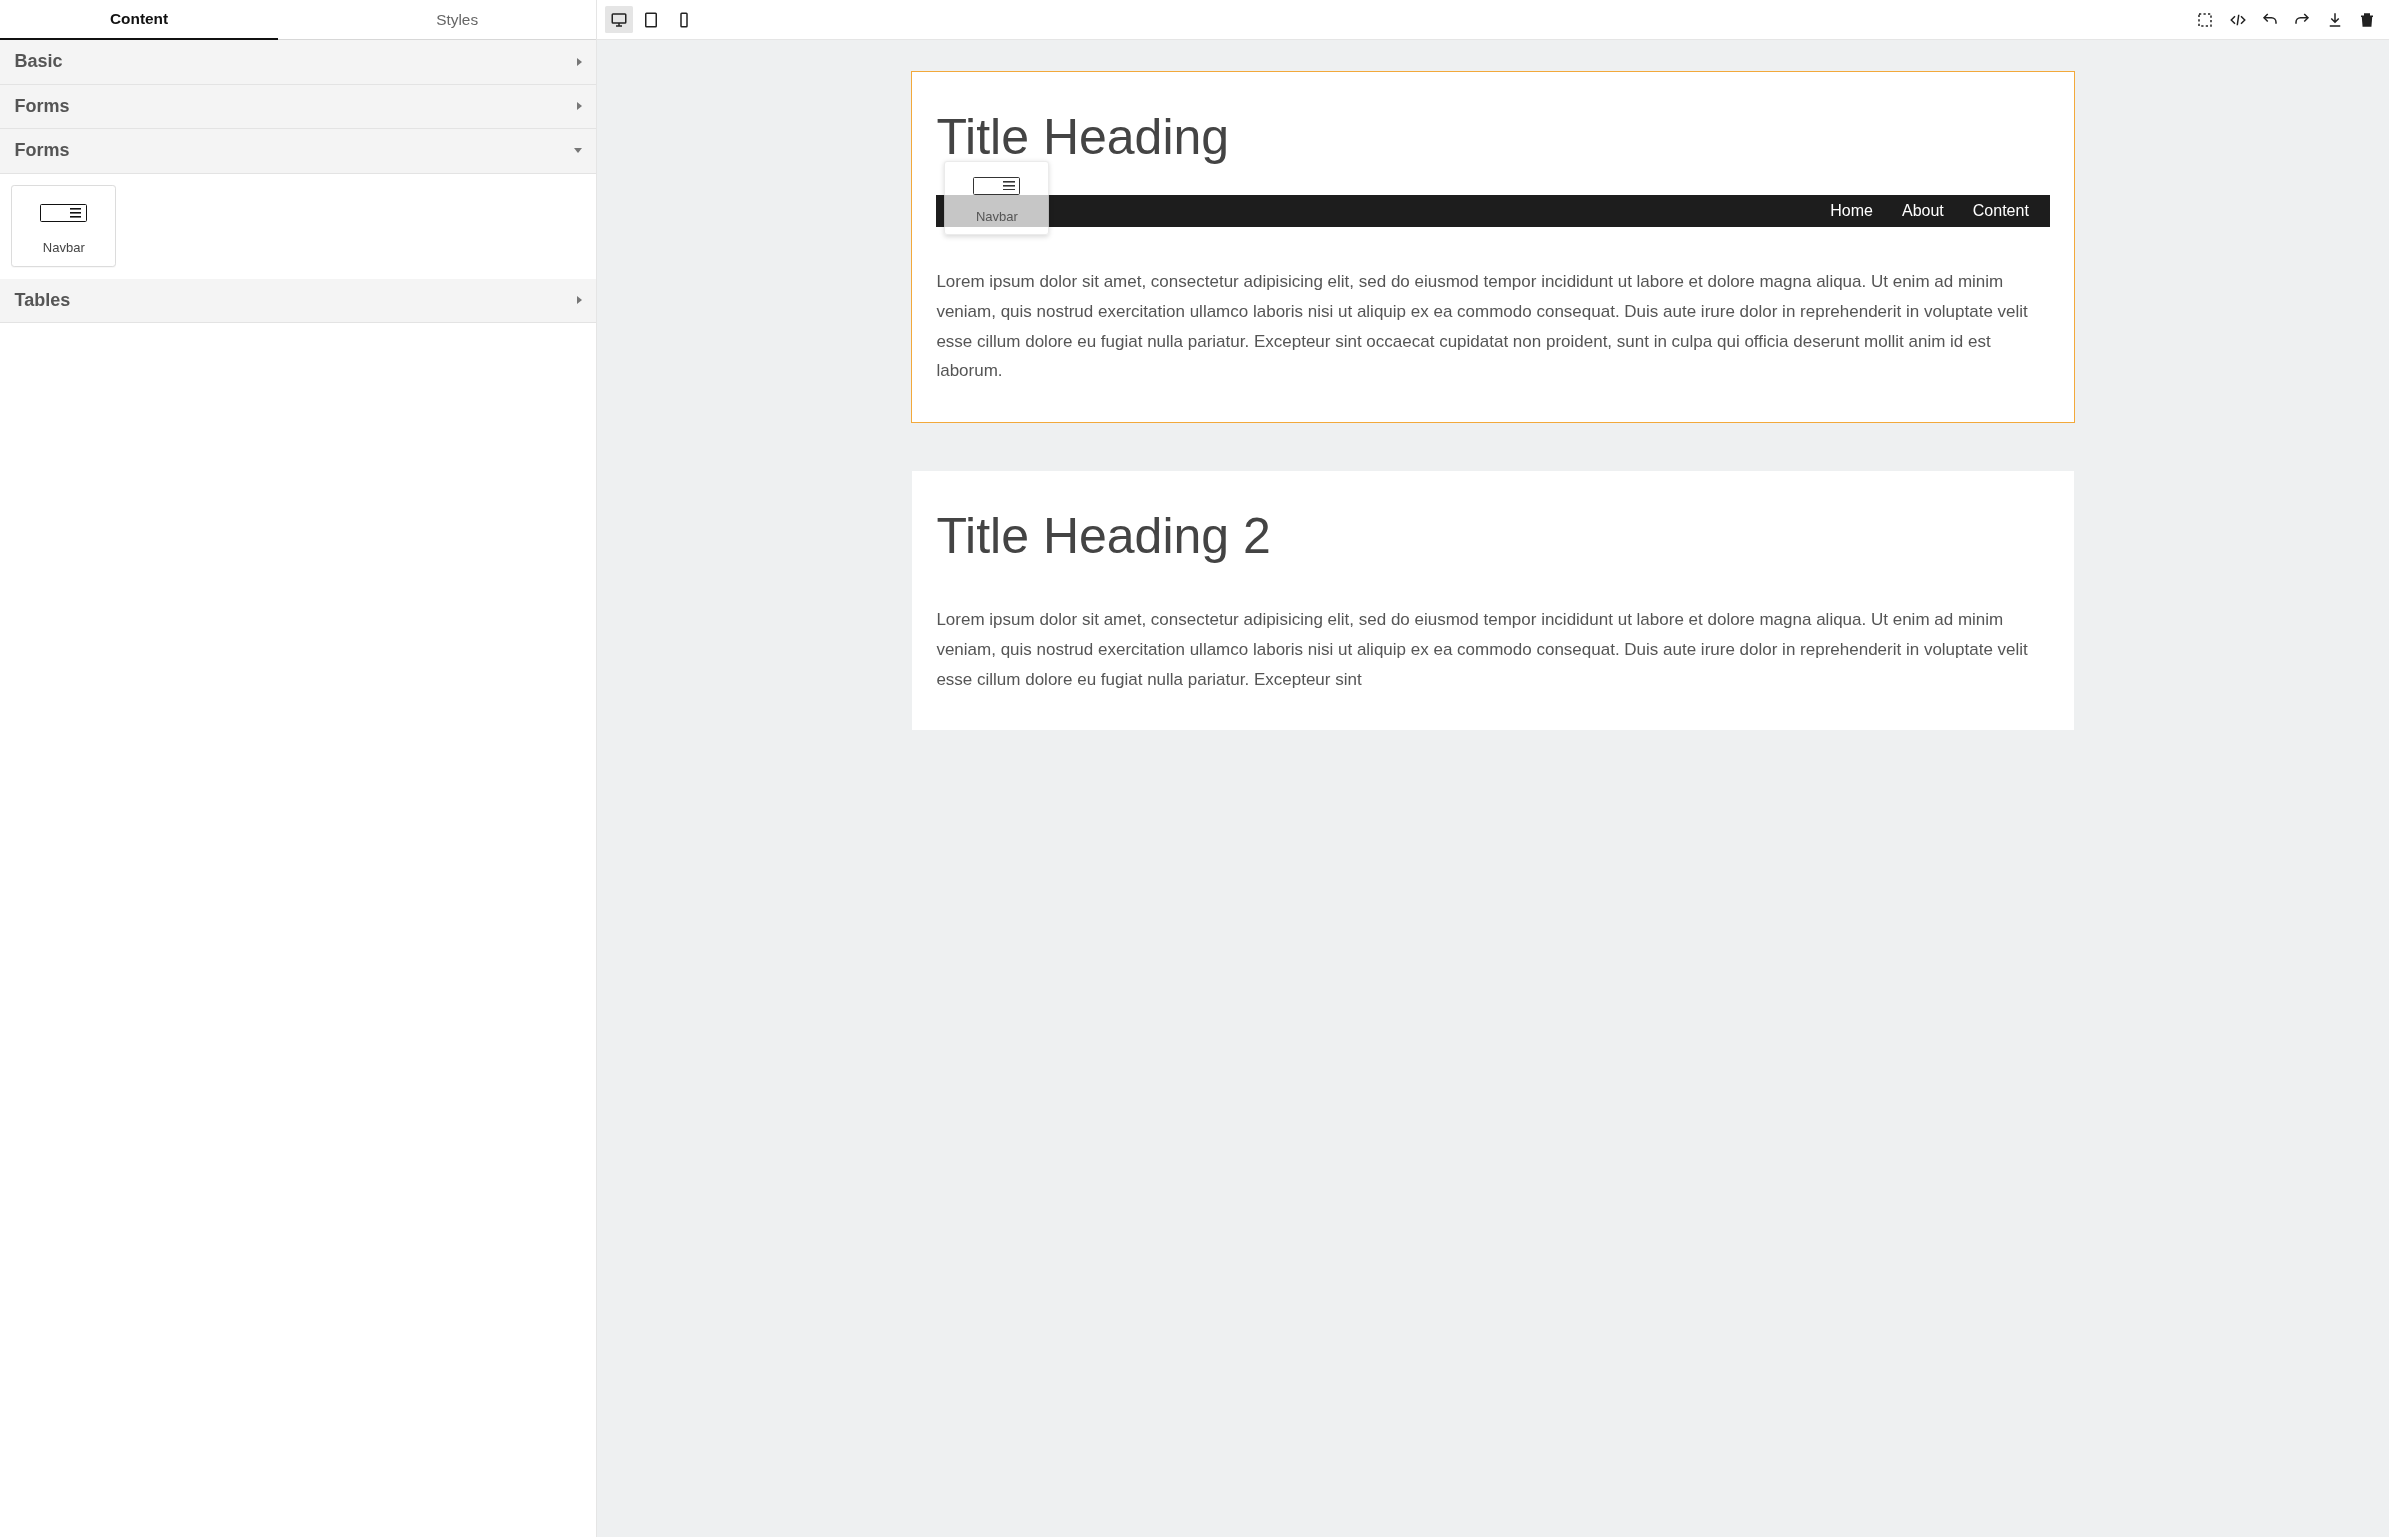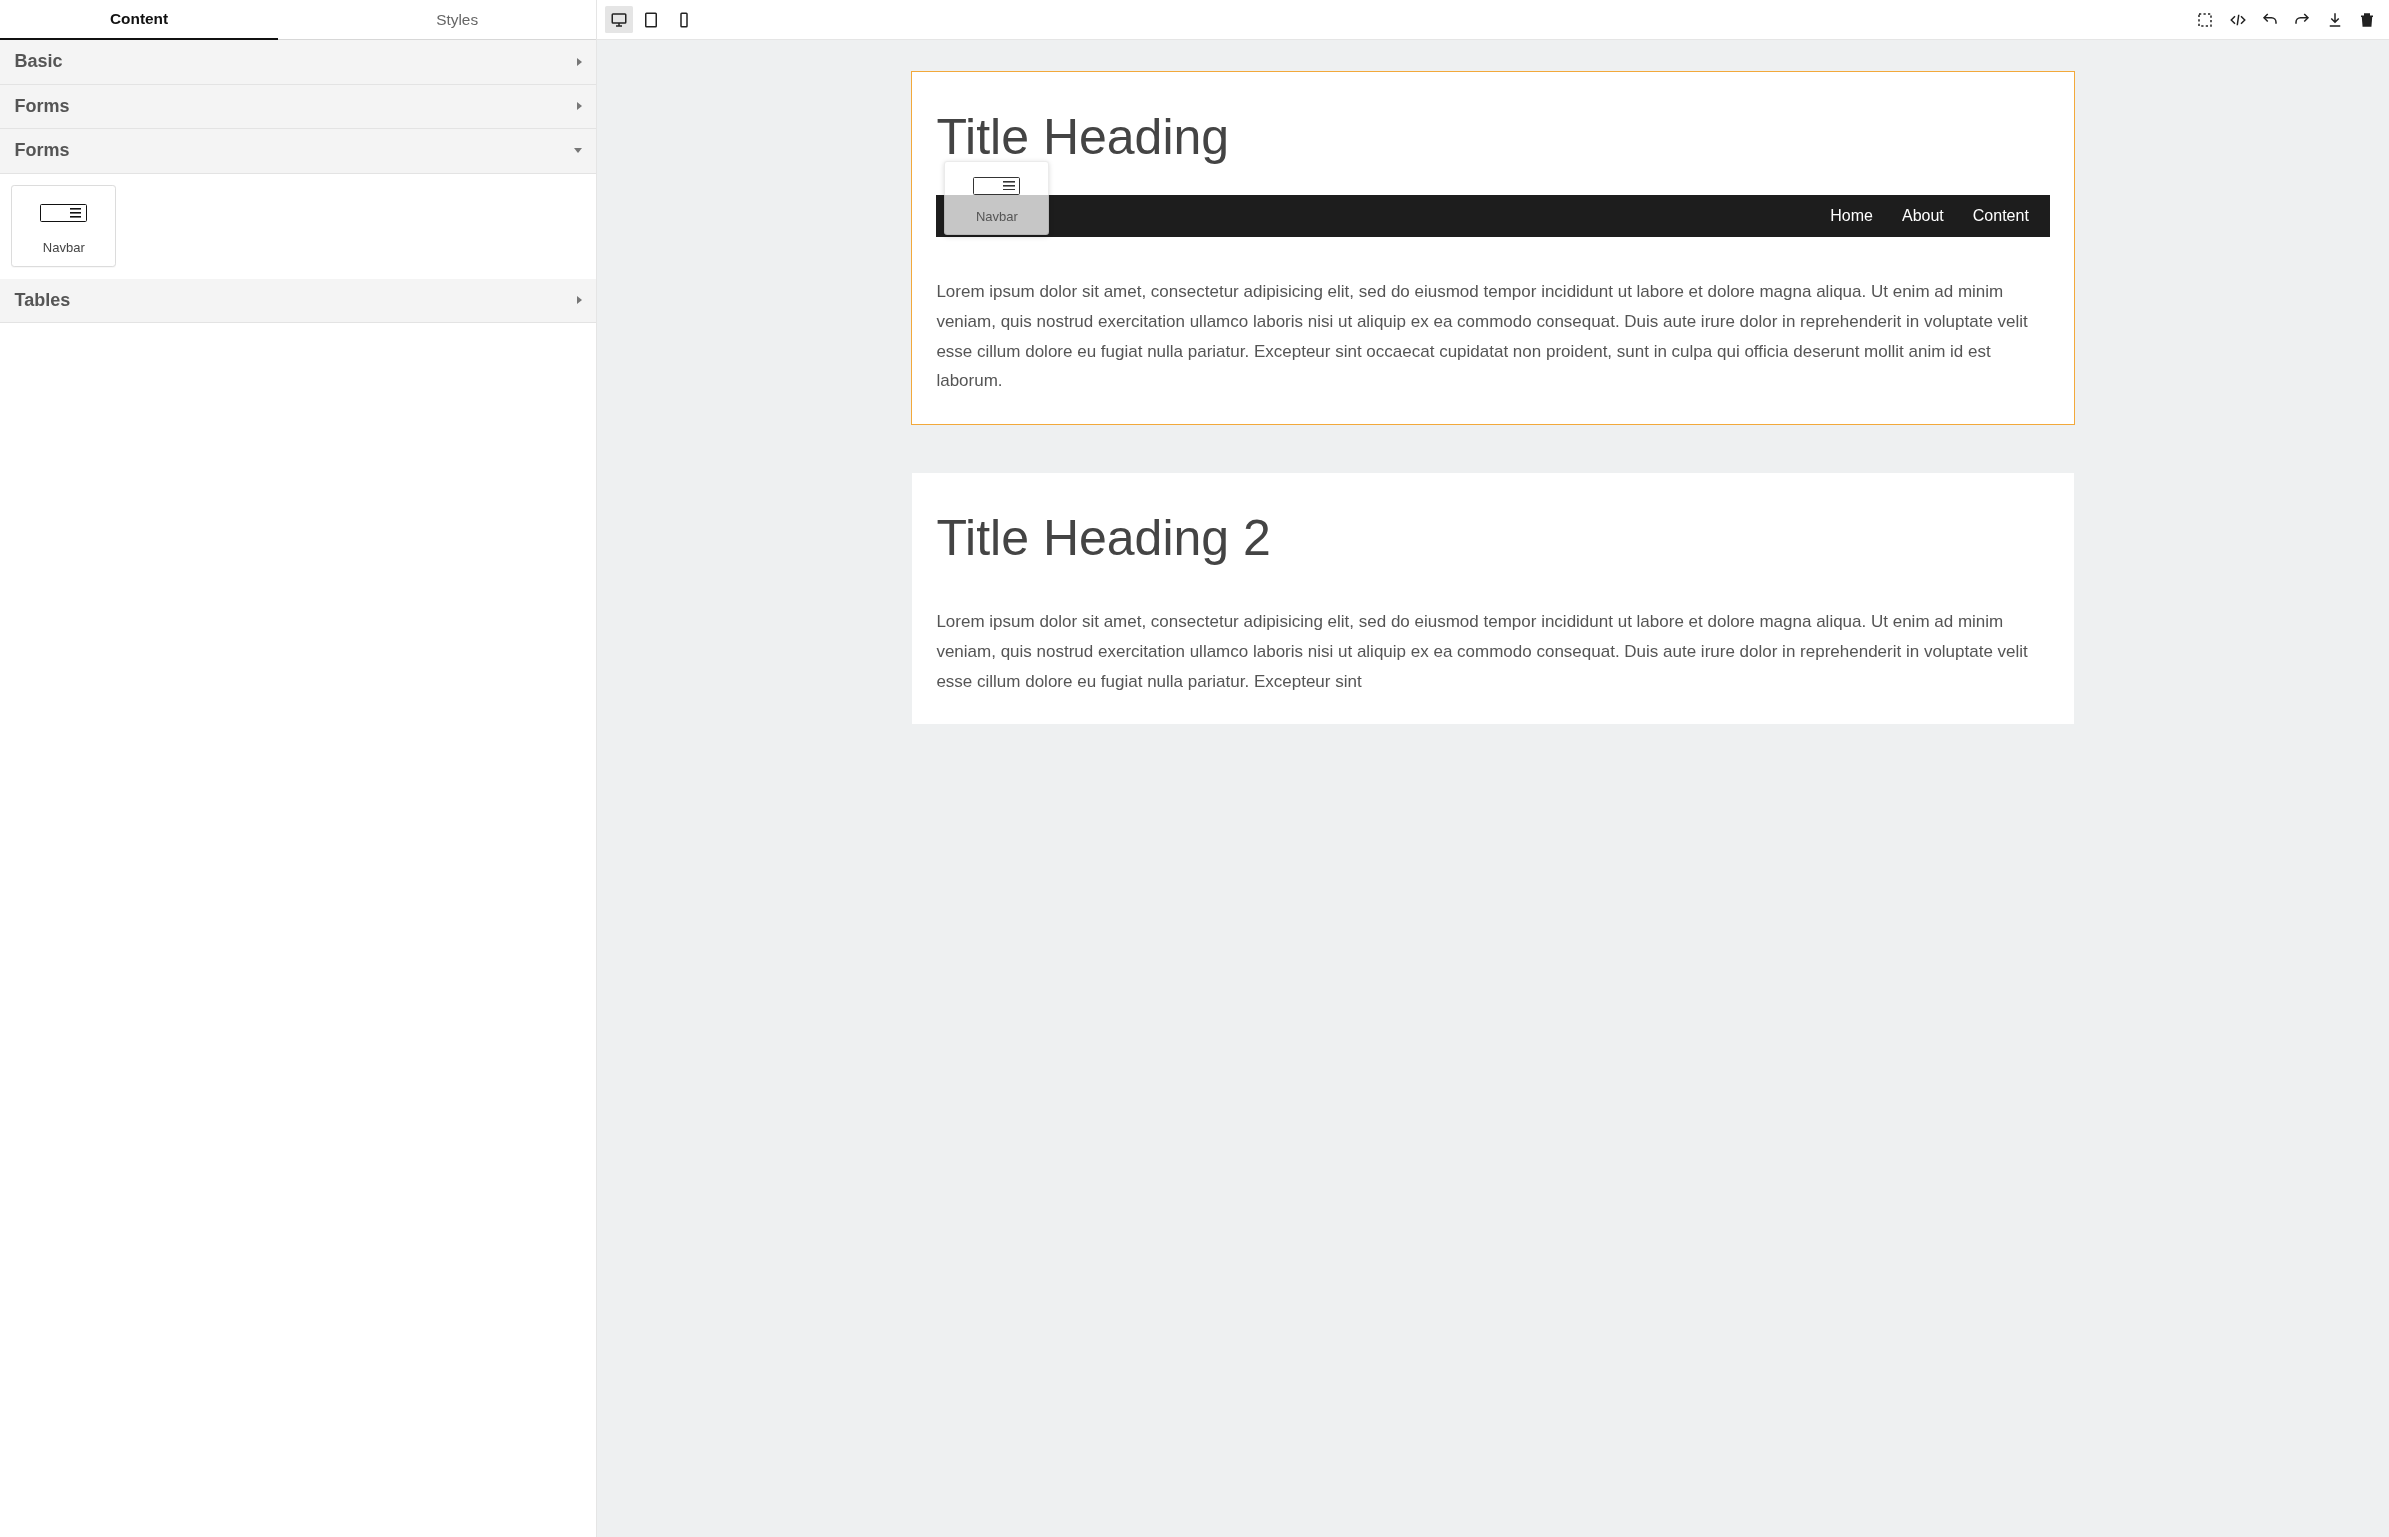--- a/index.html
+++ b/index.html
@@ -34,25 +34,25 @@
   .toolbar { height: 40px; border-bottom: 0.8px solid #e5e5e5; display: flex; align-items: center; justify-content: space-between; padding: 0 8px; }
   .toolbar-left, .toolbar-right { display: flex; align-items: center; gap: 4.9px; }
   .tool-btn { width: 27.5px; height: 27.5px; display:flex; align-items:center; justify-content:center; border-radius:1.6px; cursor:pointer; color:#222; }
   .tool-btn.active { background:#e5e5e5; }
   .tool-btn svg { width:18px; height:18px; stroke:#222; fill:none; stroke-width:2; }
 
   
   .canvas-wrap { flex:1; overflow:auto; background:#eef0f1; padding:32px 16px 97px; position:relative; }
   .page-card { width: 66%; min-width: 518px; margin: 0 auto 49px; background:#fff; position:relative; }
   .page-card.selected { outline: 1.6px solid #f2a93b; outline-offset: 0; }
-  .page-card .inner { padding: 36px 24px 28px; }
+  .page-card .inner { padding: 36px 24px 36px; }
   .card-h1 { font-size: 50px; font-weight: 400; color:#444; margin-bottom: 29px; font-family: "Helvetica Neue", Arial, sans-serif; }
   .card-p { margin-top: 40px; font-size: 17px; line-height: 1.75; color:#555; }
 
-  .nav-block { background:#1d1d1d; color:#fff; height:42px; display:flex; align-items:center; justify-content:flex-end; gap:29px; padding:0 21px; font-size:16px; }
+  .nav-block { background:#1d1d1d; color:#fff; height:32px; display:flex; align-items:center; justify-content:flex-end; gap:29px; padding:0 21px; font-size:16px; }
   .nav-block a { color:#fff; text-decoration:none; }
 
   
   .drag-ghost { position:absolute; width:105px; background:rgba(255,255,255,0.75); border:0.8px solid rgba(0,0,0,0.08); border-radius:3.2px; padding:14.6px 6.5px 9.7px; text-align:center; box-shadow:0 1.6px 4.9px rgba(0,0,0,0.15); pointer-events:none; }
   .drag-ghost .navbar-glyph { opacity:0.85; }
   .drag-ghost .glabel { margin-top:14.6px; font-size:13px; color:#555; }
 
 </style>
 </head>
 <body>

